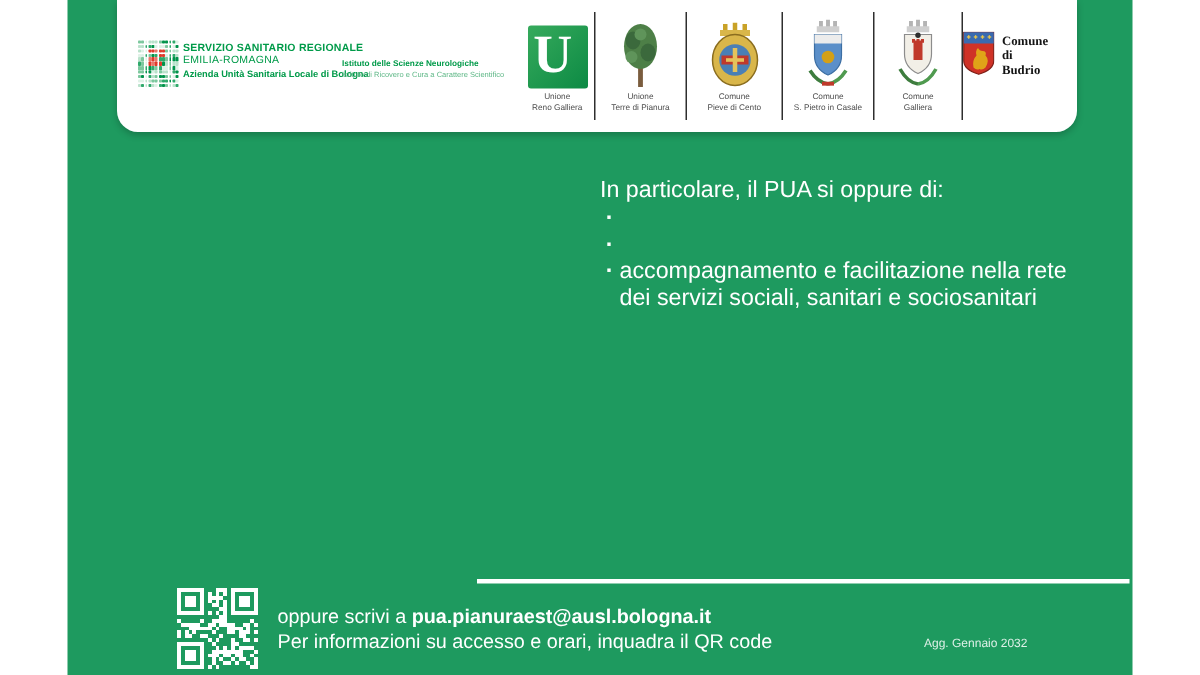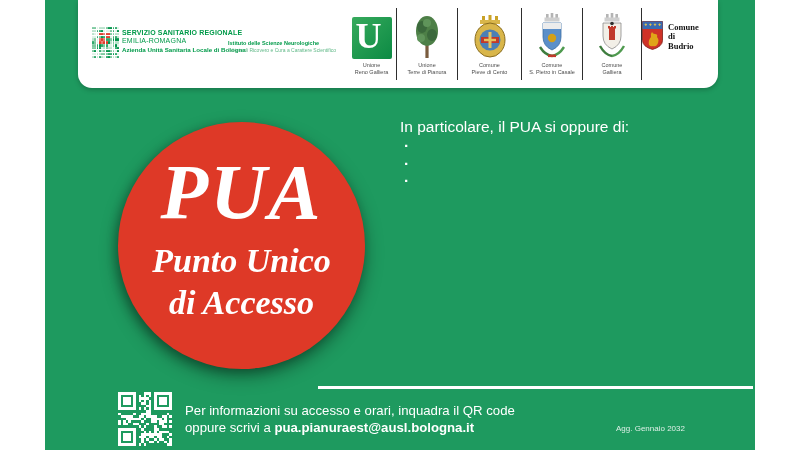--- a/index.html
+++ b/index.html
@@ -332,37 +332,34 @@
               <path d="M7,24 q-1 -5 2 -8 q-1 -3 1 -5 q1 2 3 2 q3 0 2 3 q3 3 0 8 q-2 2 -4 1 q-2 1 -4 -1 z" fill="#e0a418"></path>
             </svg>
           </div>
           <div class="budrio-text">Comune
 di Budrio</div>
         </div>
 
       </div>
     </div>
 
-    <div class="badge">
-      <div class="pua">PUA</div>
-      <div class="sub sub1">Punto Unico</div>
-      <div class="sub sub2">di Accesso</div>
-    </div>
 
     <div class="content">
       <p class="list-title">In particolare, il PUA si oppure di:</p>
       <ul class="bullets">
         <li>
             <span class="mark">·</span>
           </li>
         <li>
             <span class="mark">·</span>
           </li>
         <li>
             <span class="mark">·</span>
+            <span class="txt">accompagnamento e facilitazione nella rete
+dei servizi sociali, sanitari e sociosanitari</span>
           </li>
       </ul>
     </div>
 
     <div class="divider"></div>
 
     <svg class="qr" id="qr-svg" viewBox="0 0 21 21" shape-rendering="crispEdges">
         <rect x="0" y="0" width="7" height="1" fill="#ffffff"></rect>
         <rect x="0" y="6" width="7" height="1" fill="#ffffff"></rect>
         <rect x="0" y="0" width="1" height="7" fill="#ffffff"></rect>
@@ -497,20 +494,20 @@
         <rect x="15" y="19" width="1" height="1" fill="#ffffff"></rect>
         <rect x="18" y="19" width="1" height="1" fill="#ffffff"></rect>
         <rect x="20" y="19" width="1" height="1" fill="#ffffff"></rect>
         <rect x="8" y="20" width="1" height="1" fill="#ffffff"></rect>
         <rect x="10" y="20" width="1" height="1" fill="#ffffff"></rect>
         <rect x="19" y="20" width="1" height="1" fill="#ffffff"></rect>
         <rect x="20" y="20" width="1" height="1" fill="#ffffff"></rect>
       </svg>
 
     <div class="footer-text">
+      <div><span>oppure scrivi a </span><strong>pua.pianuraest@ausl.bologna.it</strong></div>
       <div>Per informazioni su accesso e orari, inquadra il QR code</div>
-      <div><span>oppure scrivi a </span><strong>pua.pianuraest@ausl.bologna.it</strong></div>
     </div>
 
     <div class="updated">Agg. Gennaio 2032</div>
 
   </div>
 </div>
 
 </body></html>

